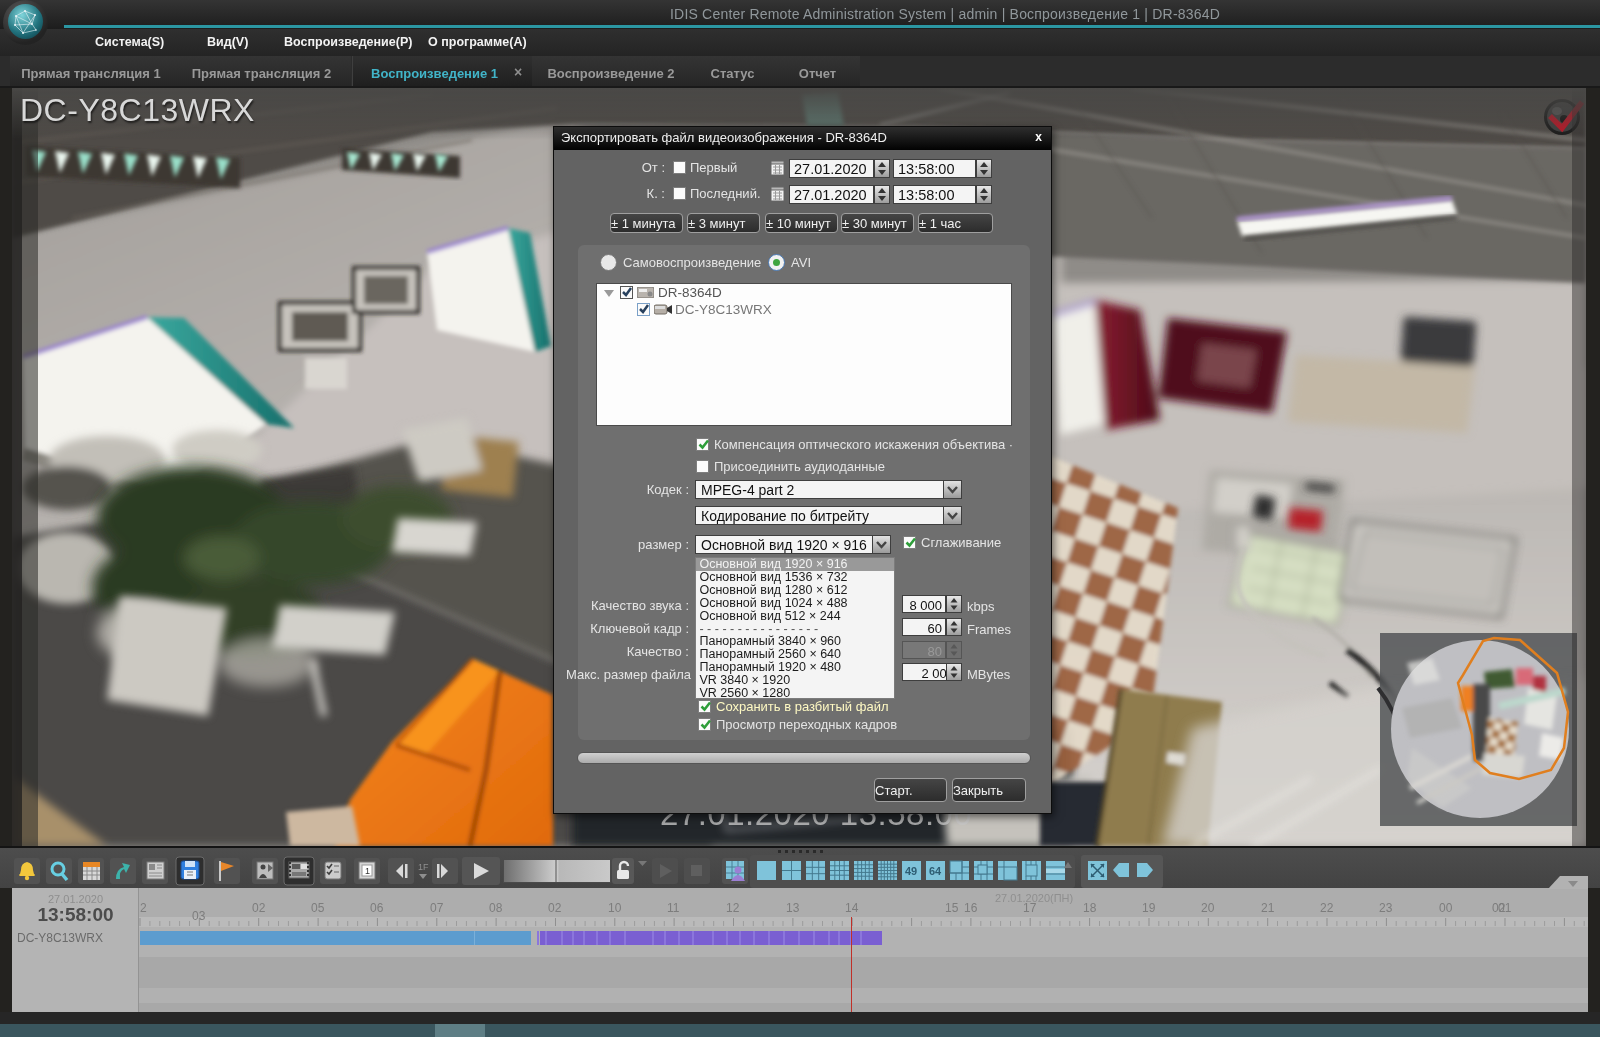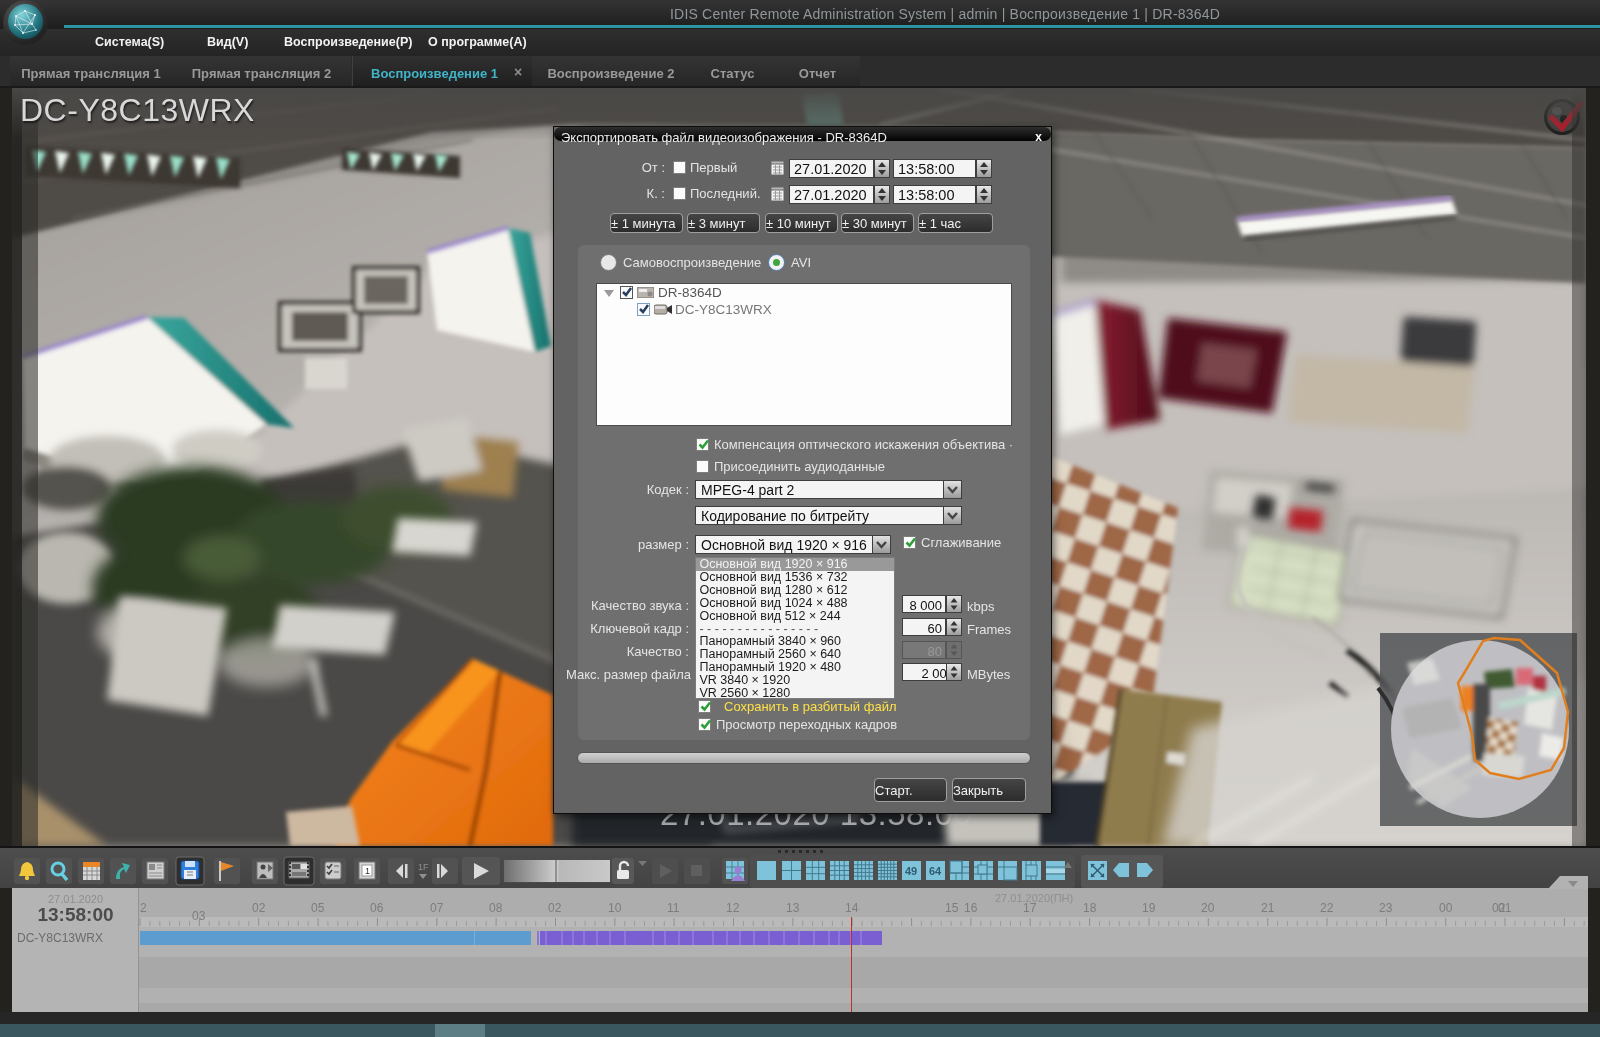--- a/index.html
+++ b/index.html
@@ -36,21 +36,21 @@
 #tl-daylbl{left:983px;top:4px;font-size:11px;color:#8f8f8f;}
 .hourlbl{top:13px;font-size:12px;color:#7d7d7d;}
 #redline{left:839px;top:29px;width:1px;height:95px;background:#c03028;}
 #tl-tab{left:1548px;top:876px;width:40px;height:13px;background:#b2b2b2;clip-path:polygon(12px 0,40px 0,40px 13px,0 13px);}
 
 #strip1{left:0;top:1012px;width:1600px;height:12px;background:#262626;}
 #strip2{left:0;top:1024px;width:1600px;height:13px;background:#3a565e;}
 #strip2b{left:435px;top:1024px;width:50px;height:13px;background:#5e7e85;}
 
 #dlg{left:553px;top:126px;width:499px;height:688px;background:#636363;border:1px solid #0c0c0c;box-shadow:2px 3px 8px rgba(0,0,0,.55);box-sizing:border-box;z-index:20;}
-#dlgtitle{left:0;top:0;width:100%;height:14px;background:linear-gradient(#2e2e2e,#020202);border-radius:10px;}
+#dlgtitle{left:0;top:0;width:100%;height:23px;background:linear-gradient(#2e2e2e,#020202);}
 #dlgtitle span{position:absolute;left:7px;top:3px;font-size:13px;color:#efefef;}
 #dlgx{right:9px;top:3px;font-size:12px;font-weight:bold;color:#fff;}
 .dlbl{font-size:13px;color:#e4e4e4;white-space:nowrap;}
 .dfield{background:#f4f4f4;border:1px solid #3e3e3e;box-sizing:border-box;font-size:14.5px;color:#111;}
 .spin{width:16px;background:linear-gradient(#e8e8e8,#9d9d9d);border:1px solid #3e3e3e;box-sizing:border-box;}
 .dbtn{background:linear-gradient(#454545,#2c2c2c);border:1px solid #9f9f9f;border-radius:4px;color:#f0f0f0;font-size:13px;box-sizing:border-box;}
 .chk{width:13px;height:13px;background:#fbfbfb;border:1px solid #7e7e7e;box-sizing:border-box;}
 #groupbox{left:24px;top:118px;width:452px;height:495px;background:#6f6f6f;border-radius:6px;}
 #treebox{left:18px;top:38px;width:414px;height:141px;background:#fdfdfd;border:1px solid #4a4a4a;}
 </style>
@@ -903,21 +903,21 @@
  <div class="abs dfield" style="left:324px;top:418px;width:56px;height:18px;text-align:right;padding:2px 3px 0 0;font-size:13px;">2 000</div>
  <div class="abs spin" style="left:368px;top:418px;height:18px;"><svg width="14" height="16">
           <path d="M7 2 L10.5 6.5 L3.5 6.5 Z" fill="#333"></path>
           <path d="M7 14 L10.5 9.5 L3.5 9.5 Z" fill="#333"></path>
         </svg></div>
  <div class="abs dlbl" style="left:389px;top:422px;">MBytes</div>
  <div class="abs chk" style="left:120px;top:455px;"></div>
  <svg class="abs" style="left:121px;top:455px;" width="13" height="13">
         <path d="M2.5 6.5 L5.5 9.5 L11 2.5" stroke="#2e9e3a" stroke-width="2.5" fill="none"></path>
       </svg>
- <div class="abs dlbl" style="left:146px;top:454px;color:#fde047;">Сохранить в разбитый файл</div>
+ <div class="abs dlbl" style="left:138px;top:454px;color:#fef9c3;">Сохранить в разбитый файл</div>
  <div class="abs chk" style="left:120px;top:473px;"></div>
  <svg class="abs" style="left:121px;top:473px;" width="13" height="13">
         <path d="M2.5 6.5 L5.5 9.5 L11 2.5" stroke="#2e9e3a" stroke-width="2.5" fill="none"></path>
       </svg>
  <div class="abs dlbl" style="left:138px;top:472px;">Просмотр переходных кадров</div>
 
  <div class="abs" id="droplist" style="left:117px;top:312px;width:200px;height:142px;background:#f4f4f4;border:1px solid #7c7c7c;box-sizing:border-box;font-size:12.5px;color:#1c1c1c;line-height:12.9px;">
   <div style="background:#999;color:#f2f2f2;">&nbsp;Основной вид 1920 × 916</div>
   <div>&nbsp;Основной вид 1536 × 732</div>
   <div>&nbsp;Основной вид 1280 × 612</div>

